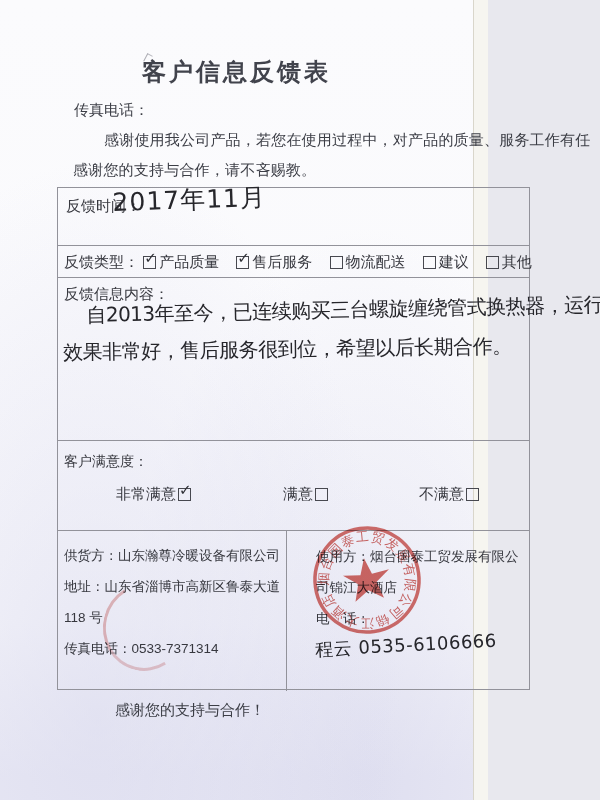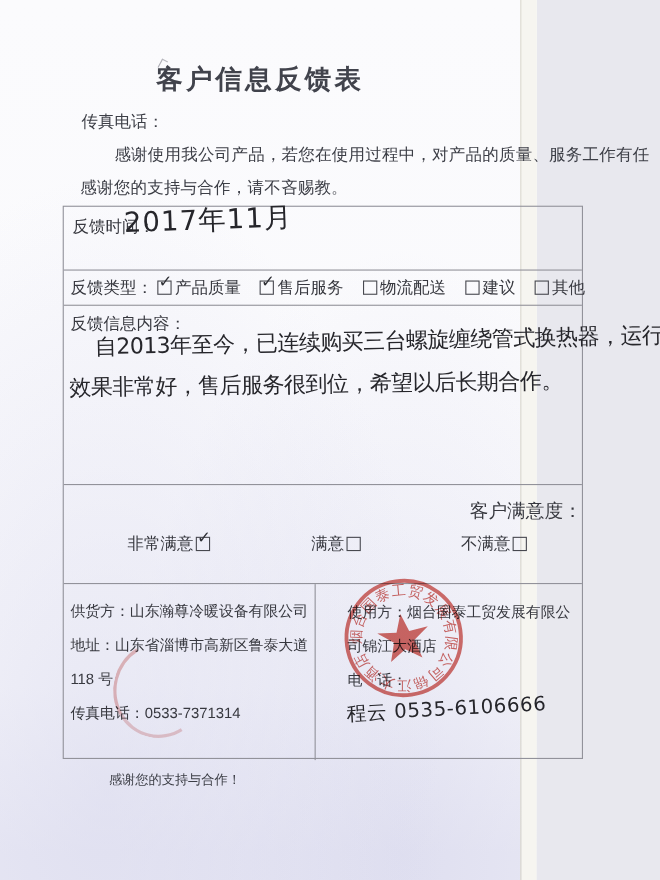--- a/index.html
+++ b/index.html
@@ -21,39 +21,39 @@
   .pencil-mark{position:absolute;left:145px;top:54px;width:5px;height:8px;
     border-left:1.5px solid #9a9aa2;border-top:1.5px solid #a8a8b0;transform:rotate(28deg);opacity:.8;}
 
   .title{
     position:absolute;left:0;right:15px;top:56px;text-align:center;
     font-size:24px;font-weight:700;letter-spacing:3px;color:#41434c;margin:0;
   }
   .salutation{position:absolute;left:74px;top:101px;font-size:15px;color:#3c3e46;}
   .intro1{position:absolute;left:104px;top:131px;font-size:15px;color:#3c3e46;white-space:nowrap;letter-spacing:.2px;font-family:Liberation Mono, monospace;}
   .intro2{position:absolute;left:73px;top:161px;font-size:15px;color:#3c3e46;white-space:nowrap;letter-spacing:.2px;}
-  .closing{position:absolute;left:99px;top:701px;font-size:12px;color:#3c3e46;}
+  .closing{position:absolute;left:115px;top:701px;font-size:15px;color:#3c3e46;}
 
   .tbl{
     position:absolute;left:57px;top:187px;width:473px;height:503px;
     border:1px solid #92929a;color:#37383f;box-sizing:border-box;
   }
   .row{position:relative;box-sizing:border-box;border-bottom:1px solid #92929a;width:100%;}
   .row:last-child{border-bottom:none;gap:22px;}
   .r1{height:58px;display:flex;}
   .r2{height:32px;line-height:31px;padding-left:6px;font-size:15px;white-space:nowrap;}
   .r3{height:163px;}
   .r4{height:90px;}
   .r5{height:160px;display:flex;font-size:13.5px;}
   .cell-l{width:229px;border-right:1px solid #92929a;box-sizing:border-box;}
   .cell-r{flex:1;position:relative;box-sizing:border-box;}
   .r1 .cell-l{font-size:14px;line-height:31px;padding:4px 5px 0 6px;}
   .r1 .cell-r{font-size:15px;padding:9px 0 0 8px;}
   .r3 .lbl{font-size:15px;padding:7px 0 0 6px;}
-  .r4 .lbl{font-size:17px;padding:12px 0 0 6px;text-align:right;}
+  .r4 .lbl{font-size:14px;padding:12px 0 0 6px;}
   .r5 .cell-l{padding:9px 5px 0 6px;line-height:31px;}
   .r5 .cell-r{padding:10px 5px 0 7px;line-height:31px;}
 
   .opt{margin-right:13px;white-space:nowrap;}
   .cb{display:inline-block;width:13px;height:13px;border:1.5px solid #47484f;
       box-sizing:border-box;position:relative;vertical-align:-2px;background:transparent;}
   .cb .mk{position:absolute;left:0;top:-7px;font-size:15px;color:#2e2f35;font-weight:700;line-height:1;}
   .r2 .cb{margin-right:3px;}
   .sat-opt{position:absolute;top:44px;font-size:15px;white-space:nowrap;}
   .sat-opt .cb{margin-left:2px;}

